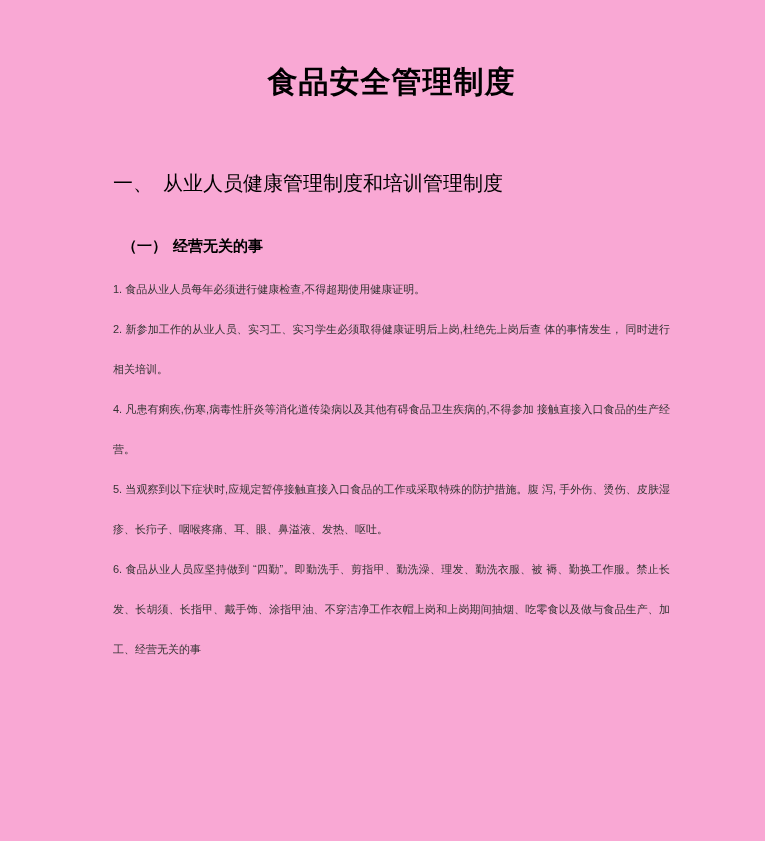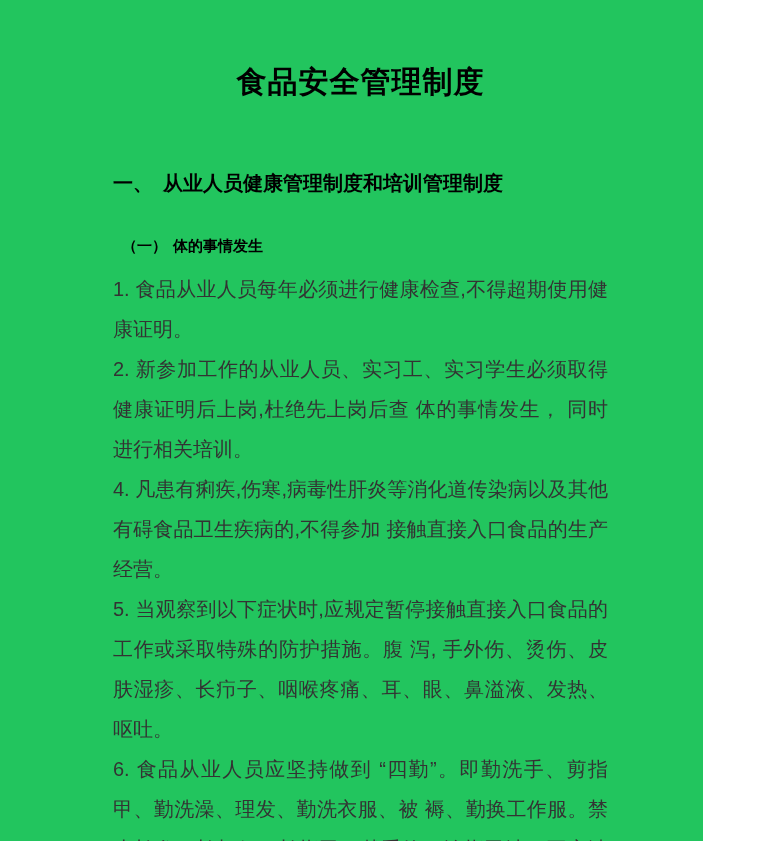--- a/index.html
+++ b/index.html
@@ -8,40 +8,40 @@
     padding: 0;
     background: #ffffff;
   }
   body {
     width: 765px;
     height: 841px;
     overflow: hidden;
     font-family: "Liberation Sans", sans-serif;
   }
   .page {
-    width: 703px;
+    width: 765px;
     height: 841px;
-    background: #22c55e;
+    background: #f9a8d4;
     padding: 60px 95px 0 113px;
     overflow: hidden;
   }
   .doc-title {
     margin: 0;
     text-align: center;
     font-size: 30px;
     line-height: 44px;
     font-weight: 700;
     color: #000000;
     letter-spacing: 1px;
   }
   .section-heading {
     margin: 66px 0 0 0;
     font-size: 20px;
     line-height: 26px;
-    font-weight: 700;
+    font-weight: 400;
     color: #000000;
     white-space: nowrap;
   }
   .section-heading .num {
     display: inline-block;
     margin-right: 10px;
   }
   .subsection-heading {
     margin: 40px 0 0 0;
     padding-left: 9px;
@@ -53,40 +53,40 @@
   }
   .subsection-heading .num {
     display: inline-block;
     margin-right: 6px;
   }
   .body-text {
     margin-top: 13px;
   }
   .body-text p {
     margin: 0;
-    font-size: 20px;
+    font-size: 11px;
     line-height: 40px;
     color: #333333;
     text-align: justify;
     text-justify: inter-ideograph;
   }
 </style>
 </head>
 <body>
 
 <div class="page">
 
   <h1 class="doc-title">食品安全管理制度</h1>
 
   <h2 class="section-heading">
     <span class="num">一、</span><span>从业人员健康管理制度和培训管理制度</span>
   </h2>
 
   <h3 class="subsection-heading">
-    <span class="num">（一）</span><span>体的事情发生</span>
+    <span class="num">（一）</span><span>经营无关的事</span>
   </h3>
 
   <div class="body-text">
     <p>1. 食品从业人员每年必须进行健康检查,不得超期使用健康证明。</p>
     <p>2. 新参加工作的从业人员、实习工、实习学生必须取得健康证明后上岗,杜绝先上岗后查 体的事情发生， 同时进行相关培训。</p>
     <p>4. 凡患有痢疾,伤寒,病毒性肝炎等消化道传染病以及其他有碍食品卫生疾病的,不得参加 接触直接入口食品的生产经营。</p>
     <p>5. 当观察到以下症状时,应规定暂停接触直接入口食品的工作或采取特殊的防护措施。腹 泻, 手外伤、烫伤、皮肤湿疹、长疖子、咽喉疼痛、耳、眼、鼻溢液、发热、呕吐。</p>
     <p>6. 食品从业人员应坚持做到 “四勤”。即勤洗手、剪指甲、勤洗澡、理发、勤洗衣服、被 褥、勤换工作服。禁止长发、长胡须、长指甲、戴手饰、涂指甲油、不穿洁净工作衣帽上岗和上岗期间抽烟、吃零食以及做与食品生产、加工、经营无关的事</p>
   </div>
 

